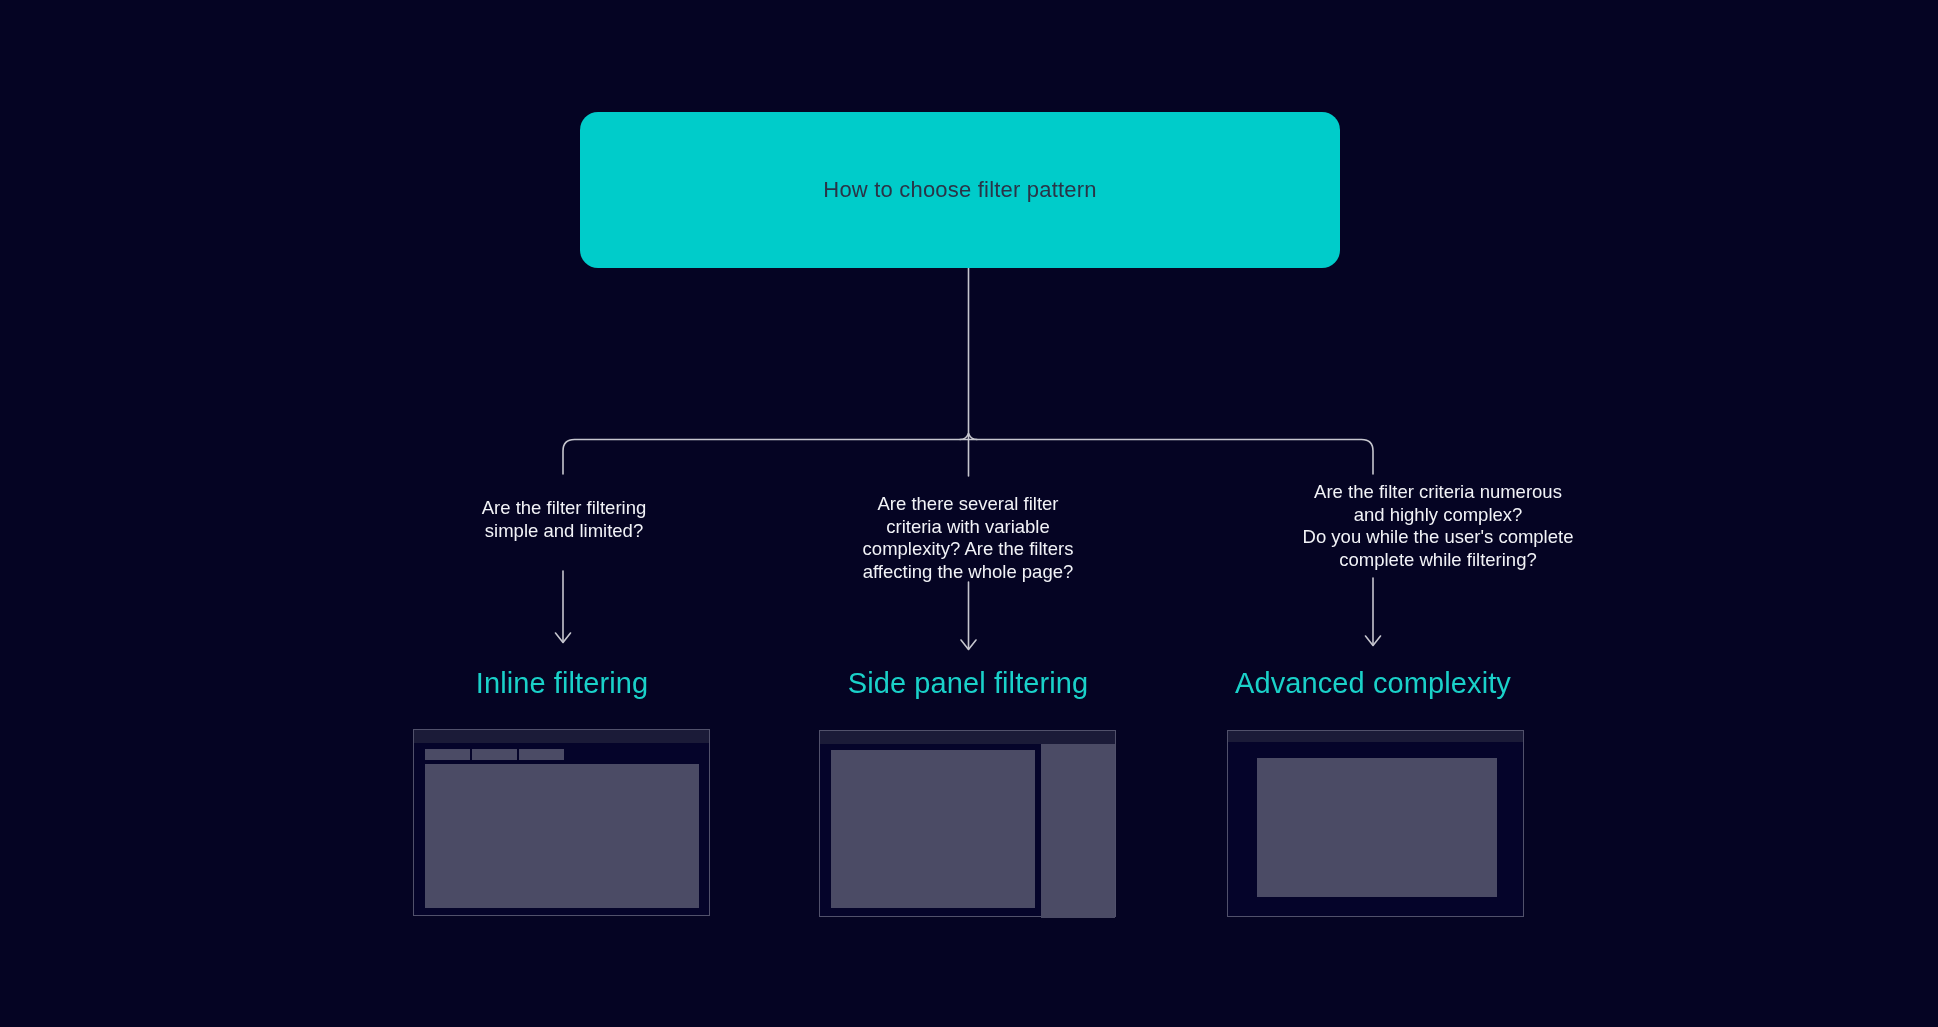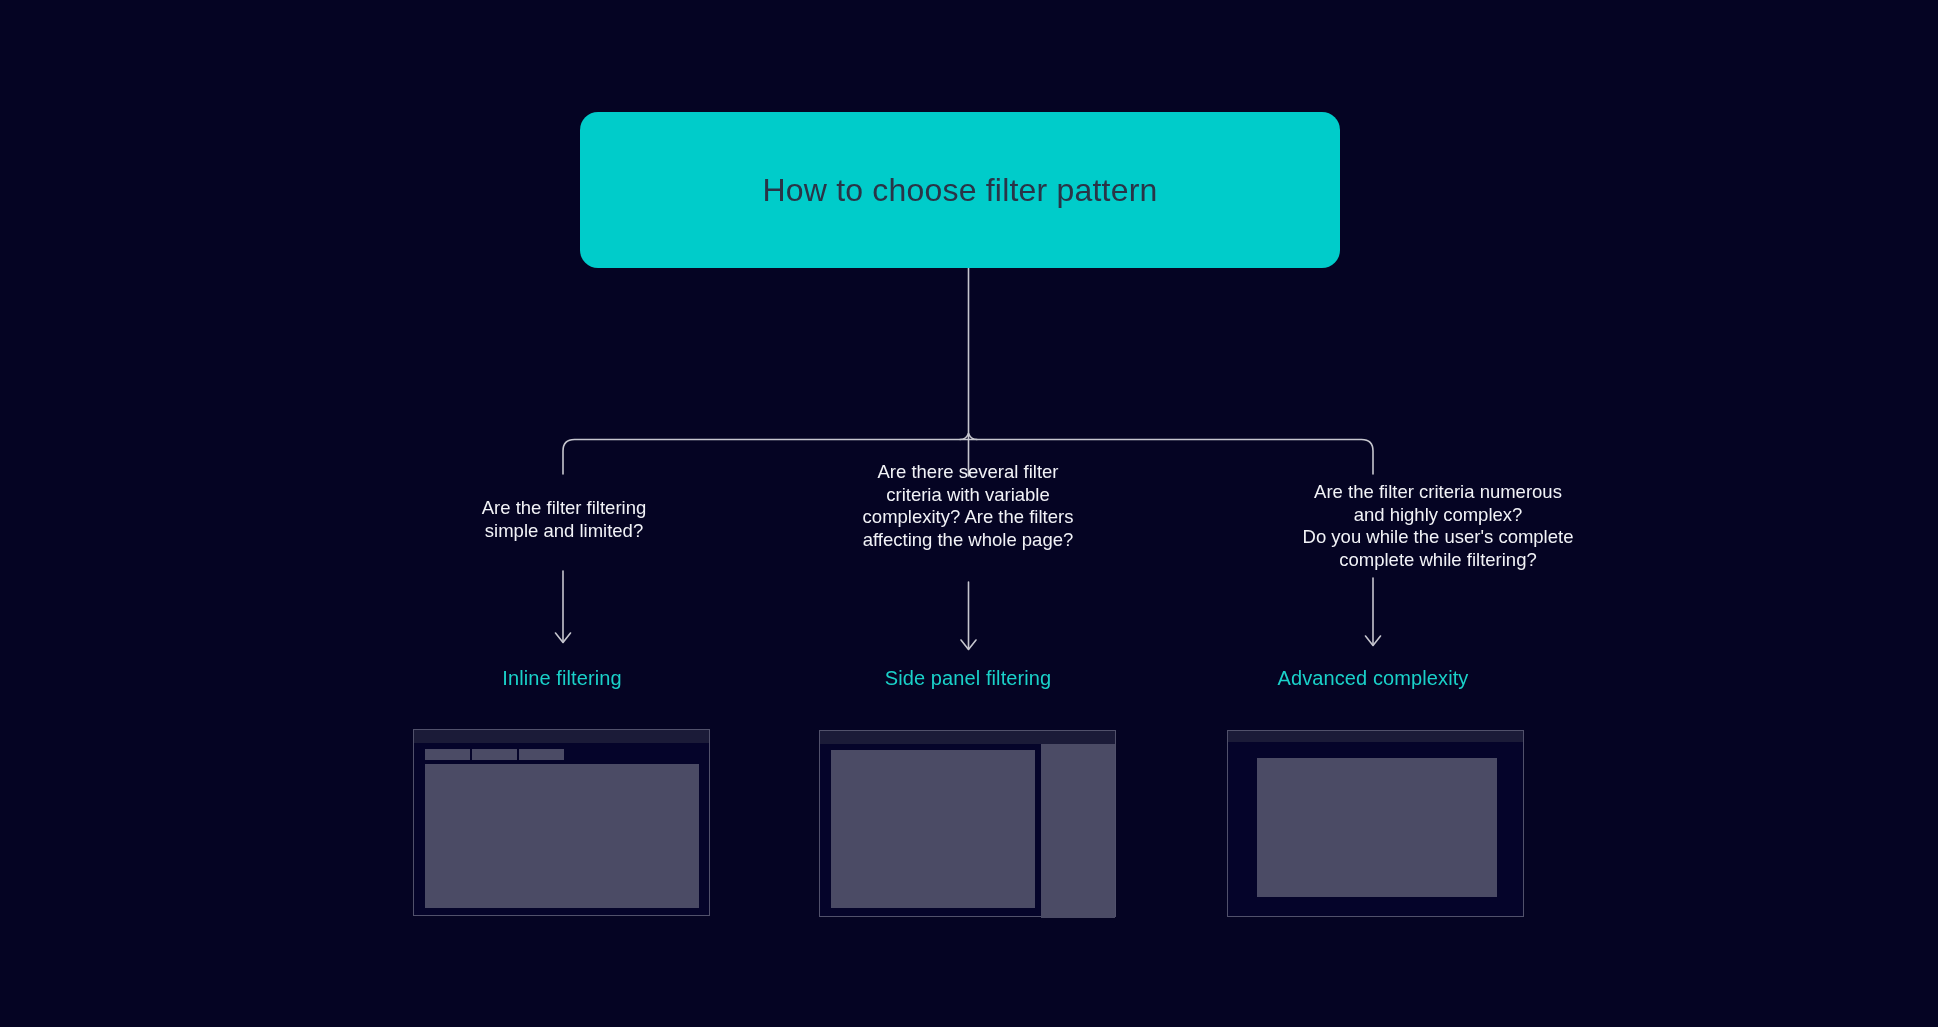--- a/index.html
+++ b/index.html
@@ -37,47 +37,47 @@
     position: absolute;
     left: 580px; top: 112px;
     width: 760px; height: 156px;
     border-radius: 18px;
     background: var(--title-box-fill, #00CCCA);
     display: flex;
     align-items: center;
     justify-content: center;
   }
   .title-text {
-    font-size: 32px;
+    font-size: 22px;
     font-weight: 500;
     letter-spacing: 0.2px;
     color: var(--title-text, #2A3447);
   }
 
   
   .question {
     position: absolute;
     transform: translateX(-50%);
     text-align: center;
     color: var(--question-text, #F2F3F7);
     font-size: 18.5px;
     line-height: 22.5px;
     white-space: nowrap;
   }
   #q-inline   { left: 564px;  top: 497px; }
-  #q-side     { left: 968px;  top: 461px; }
+  #q-side     { left: 968px;  top: 493px; }
   #q-advanced { left: 1438px; top: 481px; }
 
   
   .branch-label {
     position: absolute;
     transform: translateX(-50%);
     top: 667px;
     color: var(--label-text, #1AD1C9);
-    font-size: 20px;
+    font-size: 29px;
     letter-spacing: 0.1px;
     white-space: nowrap;
   }
   #label-inline   { left: 562px; }
   #label-side     { left: 968px; text-align: right; }
   #label-advanced { left: 1373px; }
 
   
   .thumb {
     position: absolute;

